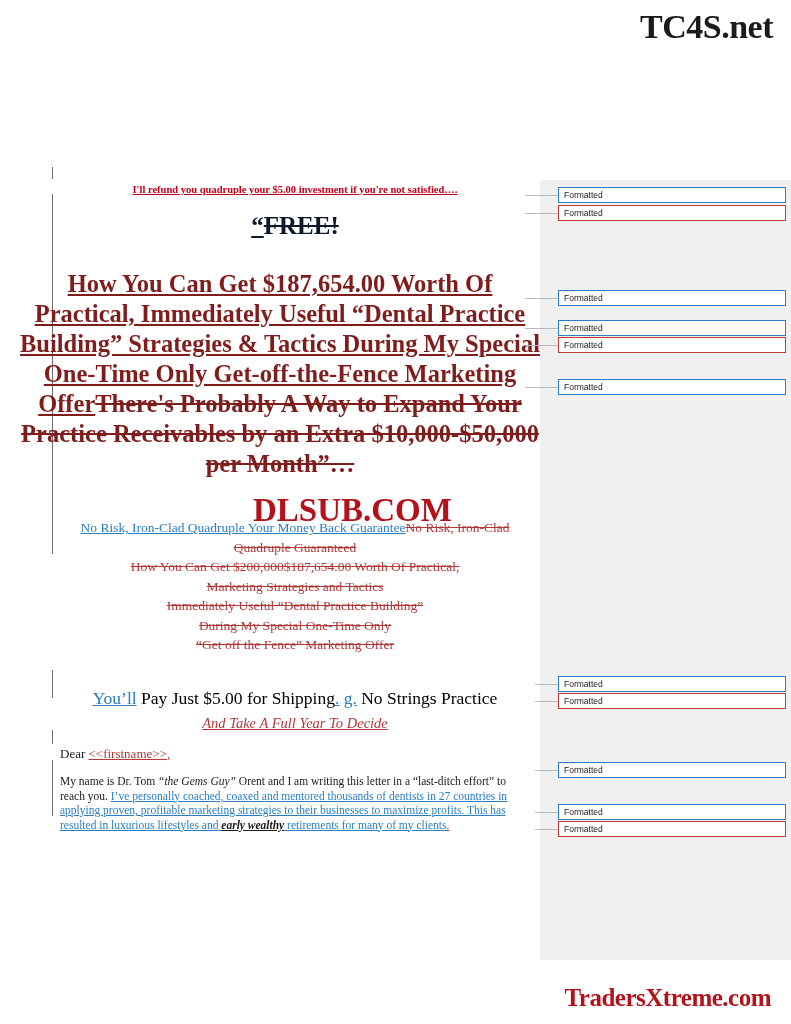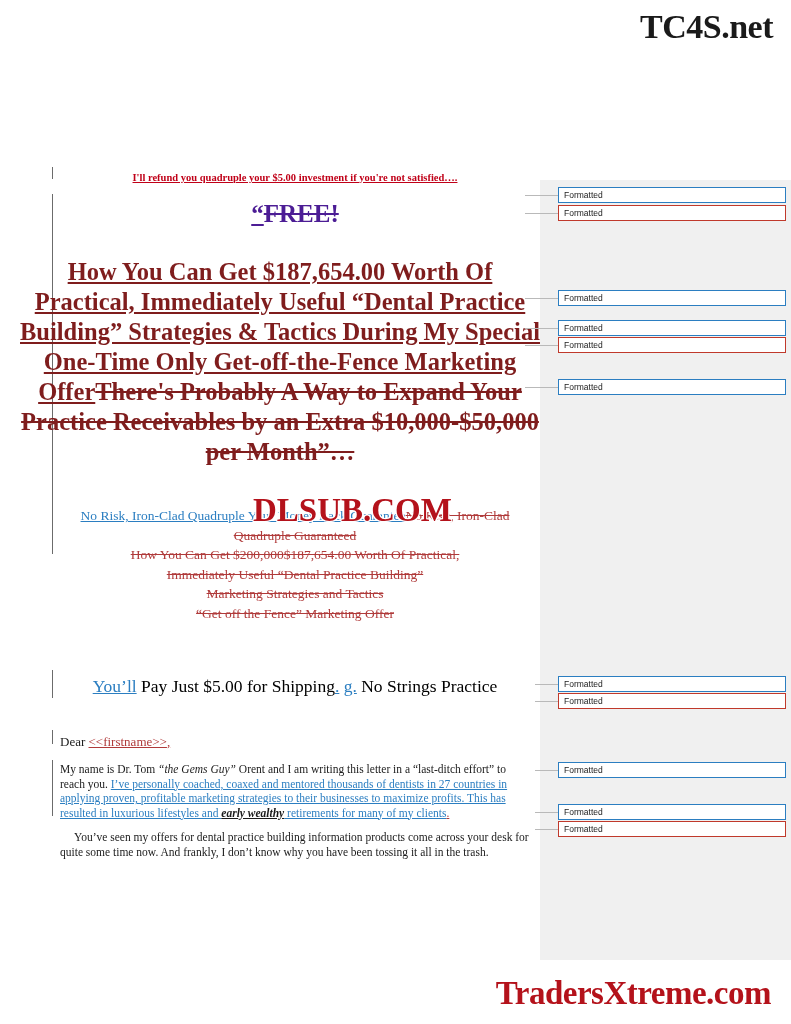--- a/index.html
+++ b/index.html
@@ -24,21 +24,21 @@
     font-size: 34px;
     font-weight: bold;
     color: #1a1a1a;
     letter-spacing: -0.5px;
   }
   .brand-bottom {
     position: absolute;
     bottom: 12px;
     right: 20px;
     font-family: "Liberation Serif", serif;
-    font-size: 33px;
+    font-size: 25px;
     font-weight: bold;
     color: #b4121b;
     letter-spacing: -0.5px;
   }
   .brand-center {
     position: absolute;
     top: 492px;
     left: 253px;
     font-family: "Liberation Serif", serif;
     font-size: 33px;
@@ -72,21 +72,21 @@
   .changebar {
     position: absolute;
     left: 52px;
     width: 1px;
     background: #6b6b6b;
   }
 
   
   .doc {
     position: absolute;
-    top: 0;
+    top: 12px;
     left: 0;
     width: 540px;
     height: 930px;
   }
 
   .tiny-red {
     position: absolute;
     top: 110px;
     left: 60px;
     width: 470px;
@@ -99,21 +99,21 @@
   }
 
   .free-line {
     position: absolute;
     top: 138px;
     left: 60px;
     width: 470px;
     text-align: center;
     font-size: 25px;
     font-weight: bold;
-    color: #4c1d95;
+    color: #0f172a;
   }
   .free-line .strike { text-decoration: line-through; }
   .free-line .ins { text-decoration: underline; }
 
   .headline {
     position: absolute;
     top: 195px;
     left: 20px;
     width: 520px;
     text-align: center;
@@ -248,41 +248,42 @@
       <span class="ins">How You Can Get $187,654.00 Worth Of Practical, Immediately Useful “Dental Practice Building” Strategies &amp; Tactics During My Special One-Time Only Get-off-the-Fence Marketing Offer</span><span class="del">There's Probably A Way to Expand Your Practice Receivables by an Extra $10,000-$50,000 per Month”…</span>
     </div>
 
     <div class="subblock">
       <div>
         <span class="ins">No Risk, Iron-Clad Quadruple Your Money Back Guarantee</span><span class="del">No Risk, Iron-Clad Quadruple Guaranteed</span>
       </div>
       <div>
         <span class="del">How You Can Get $200,000</span><span class="del">$187,654.00</span><span class="del"> Worth Of Practical,</span>
       </div>
+      <div class="del">Marketing Strategies and Tactics</div>
       <div class="del">Immediately Useful “Dental Practice Building”</div>
-      <div class="del">Marketing Strategies and Tactics</div>
+      <div class="del">During My Special One-Time Only</div>
       <div class="del">“Get off the Fence” Marketing Offer</div>
     </div>
 
     <div class="payline">
       <span class="ins">You’ll</span>
       <span class="plain">Pay Just $5.00 for Shipping</span><span class="ins">.</span>
       <span class="ins">g.</span>
       <span class="plain">No Strings Practice</span>
+      <span class="sub">And Take A Full Year To Decide</span>
     </div>
 
     <div class="dear">
       <span>Dear </span><span class="field">&lt;&lt;firstname&gt;&gt;</span><span class="ins">,</span>
     </div>
 
     <div class="para1">
       <span>My name is Dr. Tom </span><span style="font-style:italic">“the Gems Guy”</span><span> Orent and I am writing this letter in a “last-ditch effort” to reach you. </span><span class="ins">I’ve personally coached, coaxed and mentored thousands of dentists in 27 countries in applying proven, profitable marketing strategies to their businesses to maximize profits. This has resulted in luxurious lifestyles and </span><span class="insb">early wealthy</span><span class="ins"> retirements for many of my clients</span><span class="ins-red">.</span>
     </div>
 
-    <div class="para2">You’ve seen my offers for dental practice building information products come across your desk for quite some time now. And frankly, I don’t know why you have been tossing it all in the trash.</div>
   </div>
 
   <div class="callout" style="top:125px;"><span>Formatted</span></div>
   <div class="callout red" style="top:143px;"><span>Formatted</span></div>
   <div class="callout" style="top:228px;"><span>Formatted</span></div>
   <div class="callout" style="top:258px;"><span>Formatted</span></div>
   <div class="callout red" style="top:275px;"><span>Formatted</span></div>
   <div class="callout" style="top:317px;"><span>Formatted</span></div>
   <div class="callout" style="top:614px;"><span>Formatted</span></div>
   <div class="callout red" style="top:631px;"><span>Formatted</span></div>

